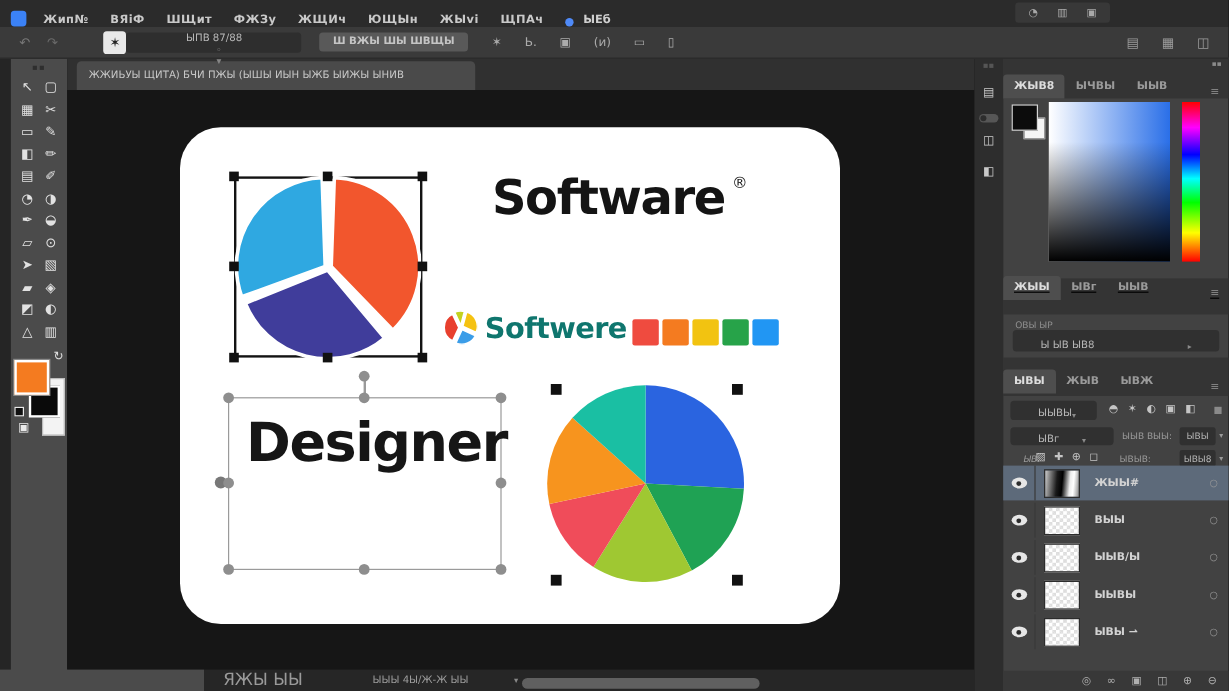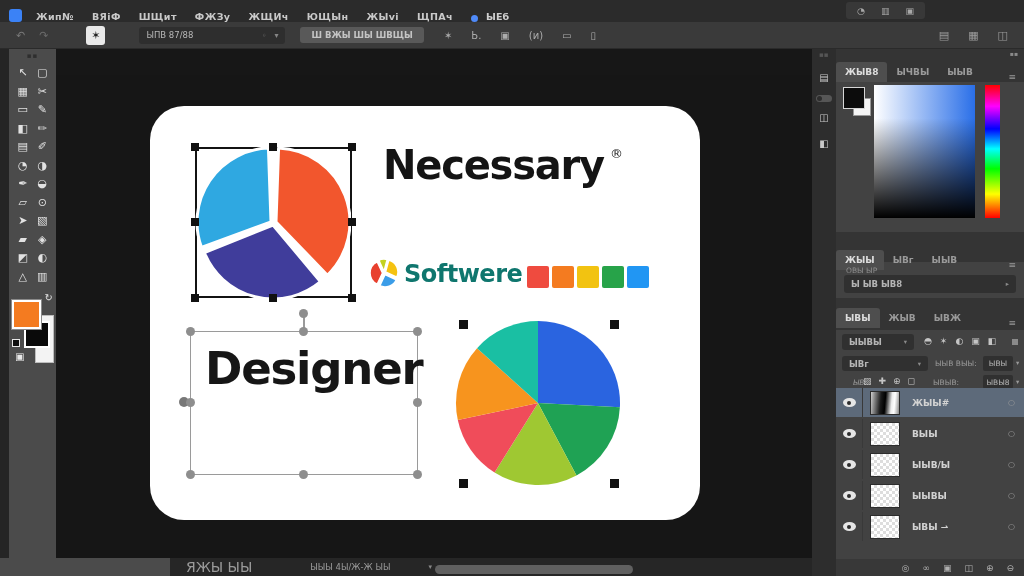--- a/index.html
+++ b/index.html
@@ -12,21 +12,21 @@
   .menu-item{font-size:9.5px;color:#c9c9c9;font-weight:bold;letter-spacing:.4px;filter:blur(.45px);white-space:nowrap;}
   .run-dot{width:7px;height:7px;border-radius:50%;background:#4f8af8;margin-left:18px;}
   .run-label{font-size:9.5px;color:#cfcfcf;font-weight:bold;margin-left:8px;filter:blur(.45px);}
   .menu-right{position:absolute;right:99px;top:2px;height:17px;background:#383838;border-radius:3px;display:flex;align-items:center;gap:16px;padding:0 11px;}
   .menu-right span{font-size:9px;color:#a8a8a8;}
   
   .optionsbar{position:absolute;left:0;top:22px;width:1024px;height:26px;background:#3a3a3a;border-bottom:1px solid #2a2a2a;display:flex;align-items:center;z-index:8;}
   .ob-undo{margin-left:16px;color:#777;font-size:11px;}
   .ob-undo2{margin-left:14px;color:#6a6a6a;font-size:11px;}
   .ob-tool{margin-left:38px;width:19px;height:19px;background:#e9e9e9;border-radius:3px;display:flex;align-items:center;justify-content:center;font-size:11px;color:#222;}
-  .ob-field{margin-left:34px;width:132px;height:17px;background:#2e2e2e;border-radius:3px;display:flex;align-items:center;padding:0 7px;}
+  .ob-field{width:132px;height:17px;background:#2e2e2e;border-radius:3px;display:flex;align-items:center;padding:0 7px;flex-direction:column;}
   .ob-field .val{font-size:8.5px;color:#b8b8b8;filter:blur(.35px);}
   .ob-field .sp{flex:1;}
   .ob-field .fi{font-size:8px;color:#858585;margin-left:8px;}
   .ob-group{margin-left:15px;height:16px;background:#595959;border-radius:3px;padding:0 11px;display:flex;align-items:center;filter:blur(.5px);}
   .ob-group span{font-size:8.5px;color:#c4c4c4;font-weight:bold;}
   .ob-icons{display:flex;gap:19px;margin-left:20px;}
   .ob-icons span{font-size:10px;color:#ababab;}
   .ob-right{margin-left:auto;margin-right:16px;display:flex;gap:19px;}
   .ob-right span{font-size:11px;color:#9c9c9c;}
   
@@ -85,21 +85,21 @@
   .tab.active{background:#4e4e4e;color:#dddddd;border-radius:3px 3px 0 0;}
   .tab-menu{margin-left:auto;padding-right:8px;font-size:9px;color:#999;}
   .mini-dot{position:absolute;right:6px;top:2px;color:#8a8a8a;font-size:6px;}
   .cps-k{position:absolute;left:7px;top:39px;width:20px;height:20px;background:#0c0c0c;border:1.5px solid #d6d6d6;z-index:2;}
   .cps-w{position:absolute;left:17px;top:50px;width:16px;height:16px;background:#f5f5f5;border:1px solid #999;z-index:1;}
   .grad-sq{position:absolute;left:38px;top:37px;width:101px;height:133px;
      background-image:linear-gradient(to top,#000 0%,rgba(0,0,0,0) 75%),linear-gradient(to right,#ffffff,#2a6fe8);}
   .hue-bar{position:absolute;left:149px;top:37px;width:15px;height:133px;
      background:linear-gradient(to bottom,#ff0000,#ff00ff 16%,#0000ff 33%,#00ffff 48%,#00ff00 63%,#ffff00 82%,#ff0000 100%);}
   .ap-label{position:absolute;left:10px;top:218px;font-size:7.5px;color:#8f8f8f;filter:blur(.35px);}
-  .dropdown{position:absolute;background:#303030;border-radius:3px;display:flex;align-items:center;box-sizing:border-box;padding:0 7px;font-weight:bold;}
+  .dropdown{position:absolute;background:#303030;border-radius:3px;display:flex;align-items:flex-end;box-sizing:border-box;padding:0 23px;}
   .dropdown .dv{font-size:8.5px;color:#b5b5b5;filter:blur(.35px);white-space:nowrap;}
   .dropdown .dc{margin-left:auto;font-size:6.5px;color:#8a8a8a;}
   .lp-row-label{font-size:7.5px;color:#9a9a9a;filter:blur(.35px);}
   .lp-icons{display:flex;gap:8px;}
   .lp-icons span{font-size:9px;color:#c5c5c5;}
   .valbox{position:absolute;background:#303030;border-radius:2px;font-size:7.5px;color:#b5b5b5;display:flex;align-items:center;justify-content:center;filter:blur(.3px);}
   .mini-sq{position:absolute;width:6px;height:6px;background:#8a8a8a;}
   .layers-list{position:absolute;left:0;top:340px;width:188px;display:flex;flex-direction:column;gap:2px;}
   .layer-row{display:flex;align-items:center;height:29px;}
   .layer-row.selected{background:#5d6a7a;}
@@ -201,41 +201,46 @@
       </div>
     <span class="sw-arrow">↻</span>
     <div class="fg-swatch" id="fg-swatch" style="background: rgb(244, 123, 32);"></div>
     <div class="bg-black"></div>
     <div class="bg-white"></div>
     <div class="sw-mini"></div>
     <span class="tb-btn" style="left:6px;">▣</span>
     <span class="tb-btn" style="left:28px;">◨</span>
   </div>
 
+  <div class="tabbar">
+    <div class="doc-tab">
+      <span>ЖЖИЬУЫ ЩИТА) БЧИ ПЖЫ (ЫШЫ ИЫН ЫЖБ ЫИЖЫ ЫНИВ</span>
+    </div>
+  </div>
 
   <div class="canvas">
     <div class="card">
 
       <div class="sel1"></div>
       <svg class="pie-main" id="pie-main" width="156" height="156" viewBox="0 0 156 156">
           <path d="M 78 78 L 8.46 103.31 A 74 74 0 0 1 75.42 4.05 Z" fill="#2FA8E1" stroke="#ffffff" stroke-width="3" stroke-linejoin="round" transform="translate(-2,-1)"></path>
           <path d="M 78 78 L 80.58 4.05 A 74 74 0 0 1 129.40 131.23 Z" fill="#F2562D" stroke="#ffffff" stroke-width="3" stroke-linejoin="round" transform="translate(3,-1)"></path>
           <path d="M 78 78 L 125.57 134.69 A 74 74 0 0 1 9.39 105.72 Z" fill="#403D9B" stroke="#ffffff" stroke-width="3" stroke-linejoin="round" transform="translate(0,2)"></path>
         </svg>
       <span class="h-sq" style="left:41px;top:37px;"></span>
       <span class="h-sq" style="left:119px;top:37px;"></span>
       <span class="h-sq" style="left:198px;top:37px;"></span>
       <span class="h-sq" style="left:41px;top:112px;"></span>
       <span class="h-sq" style="left:198px;top:112px;"></span>
       <span class="h-sq" style="left:41px;top:188px;"></span>
       <span class="h-sq" style="left:119px;top:188px;"></span>
       <span class="h-sq" style="left:198px;top:188px;"></span>
 
       <div class="title">
-        <div>Necessary</div>
+        <div>Software</div>
       </div>
       <span class="reg">®</span>
 
       <svg class="logo-pie" id="pie-logo" width="28" height="28" viewBox="0 0 28 28">
           <path d="M 14 14 L 8.72 25.33 A 12.5 12.5 0 0 1 8.72 2.67 Z" fill="#E8402E" stroke="#ffffff" stroke-width="1.6" stroke-linejoin="round" transform="translate(-1.5,0)"></path>
           <path d="M 14 14 L 8.72 2.67 A 12.5 12.5 0 0 1 17.24 1.93 Z" fill="#C3D221" stroke="#ffffff" stroke-width="1.6" stroke-linejoin="round" transform="translate(0,-1.5)"></path>
           <path d="M 14 14 L 17.24 1.93 A 12.5 12.5 0 0 1 25.33 19.28 Z" fill="#F5C211" stroke="#ffffff" stroke-width="1.6" stroke-linejoin="round" transform="translate(1.5,-1)"></path>
           <path d="M 14 14 L 25.33 19.28 A 12.5 12.5 0 0 1 8.72 25.33 Z" fill="#3B9DE8" stroke="#ffffff" stroke-width="1.6" stroke-linejoin="round" transform="translate(1,1.5)"></path>
         </svg>
       <span class="logo-text">Softwere</span>
@@ -305,21 +310,21 @@
         <span class="tab">ЫЧВЫ</span>
         <span class="tab">ЫЫВ</span>
         <span class="tab-menu">≡</span>
       </div>
     <div class="cps-k"></div>
     <div class="cps-w"></div>
     <div class="grad-sq"></div>
     <div class="hue-bar"></div>
 
     <div class="rp-strip" style="top:184px;height:30px;"></div>
-    <div class="tabs" style="top:196px;height:26px;" id="adjust-tabs">
+    <div class="tabs" style="top:176px;height:26px;text-decoration:underline;" id="adjust-tabs">
         <span class="tab active">ЖЫЫ</span>
         <span class="tab">ЫВг</span>
         <span class="tab">ЫЫВ</span>
         <span class="tab-menu">≡</span>
       </div>
     <span class="ap-label">ОВЫ ЫР</span>
     <div class="dropdown" style="left:8px;top:227px;width:172px;height:18px;">
       <span class="dv">Ы ЫВ ЫВ8</span>
       <span class="dc">▸</span>
     </div>

